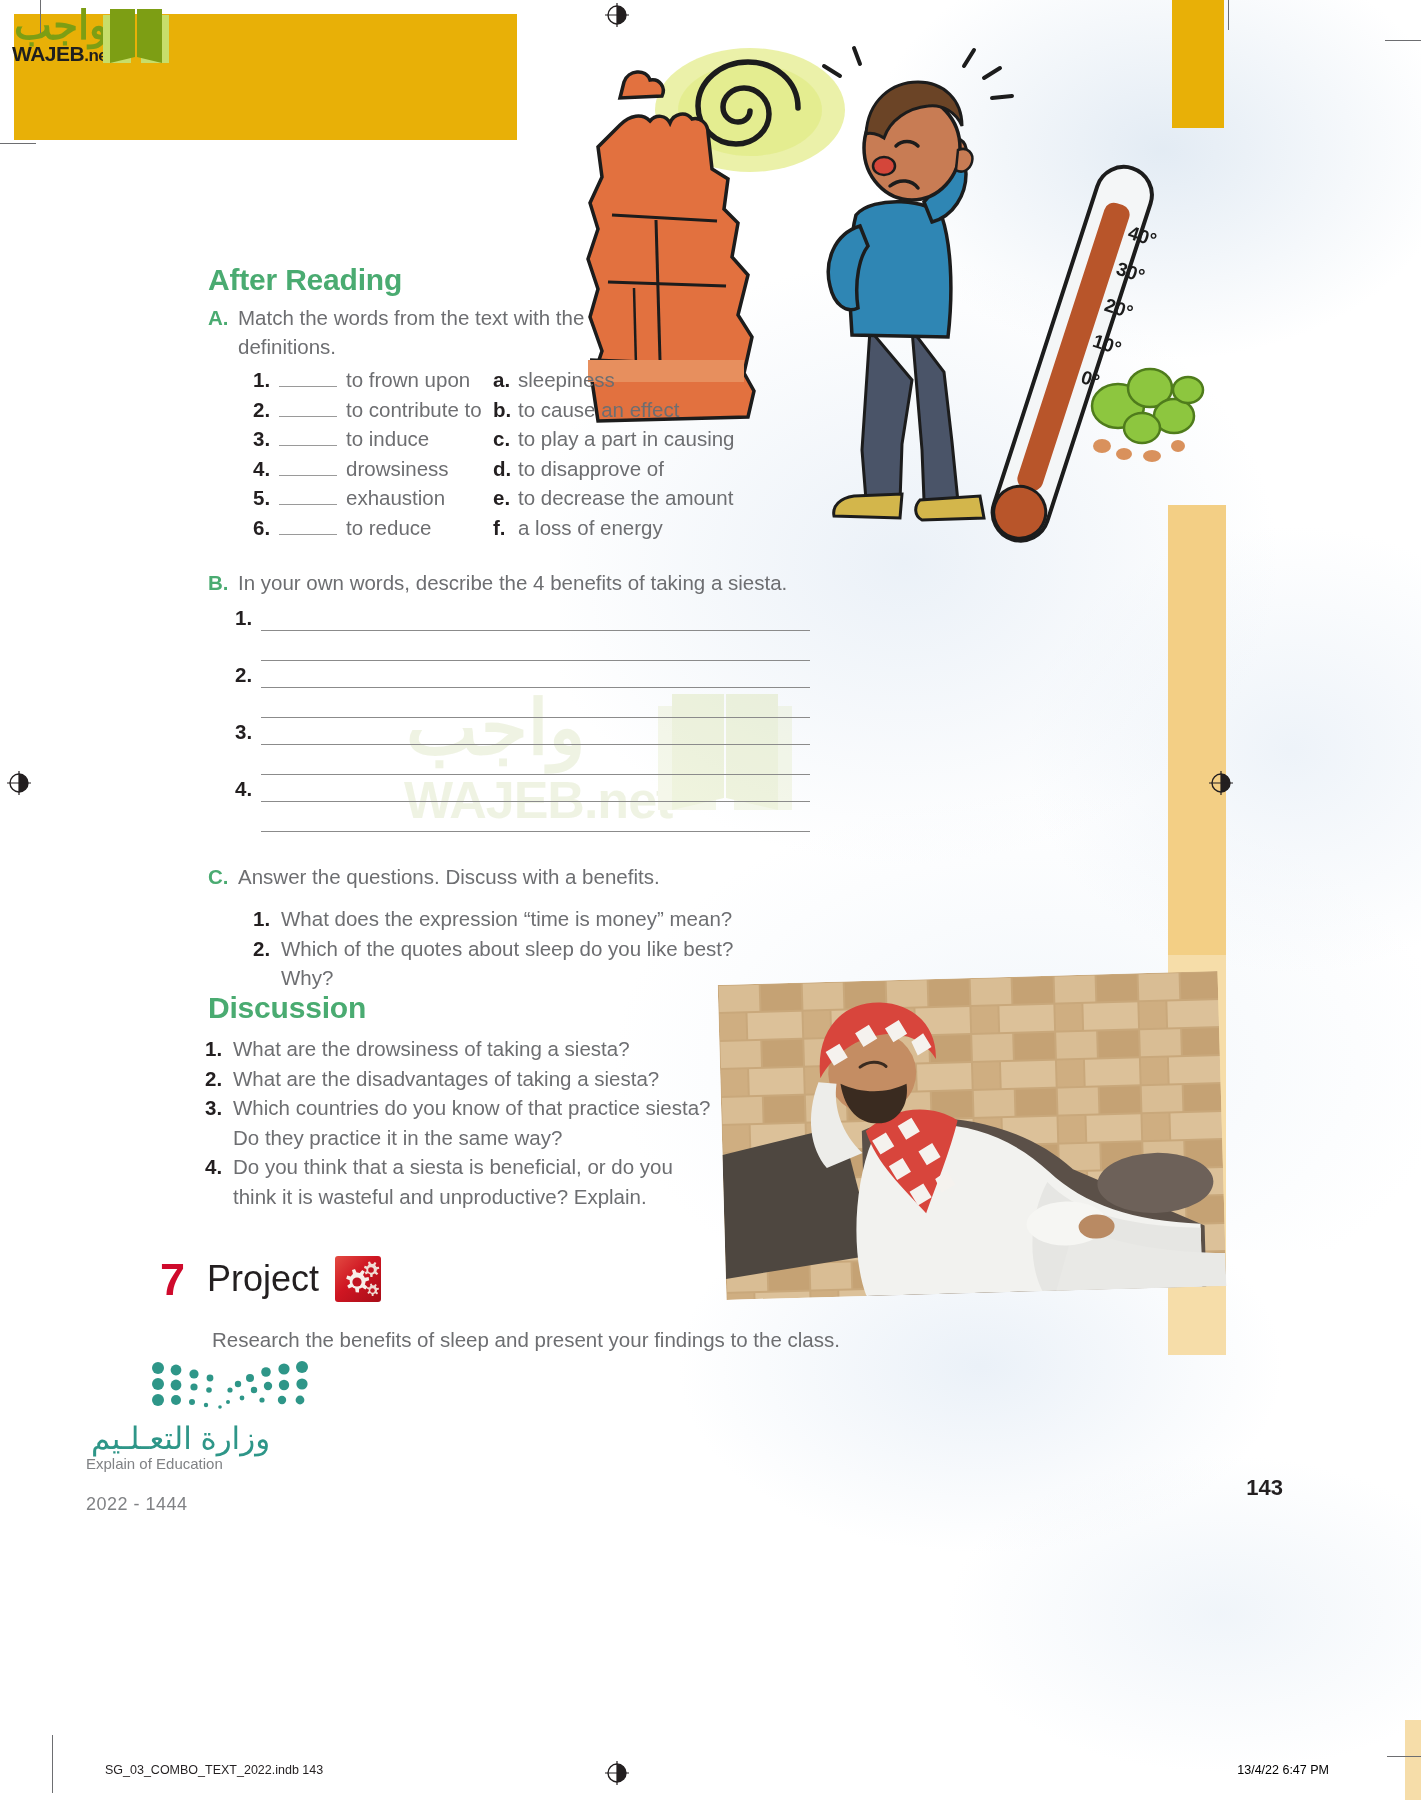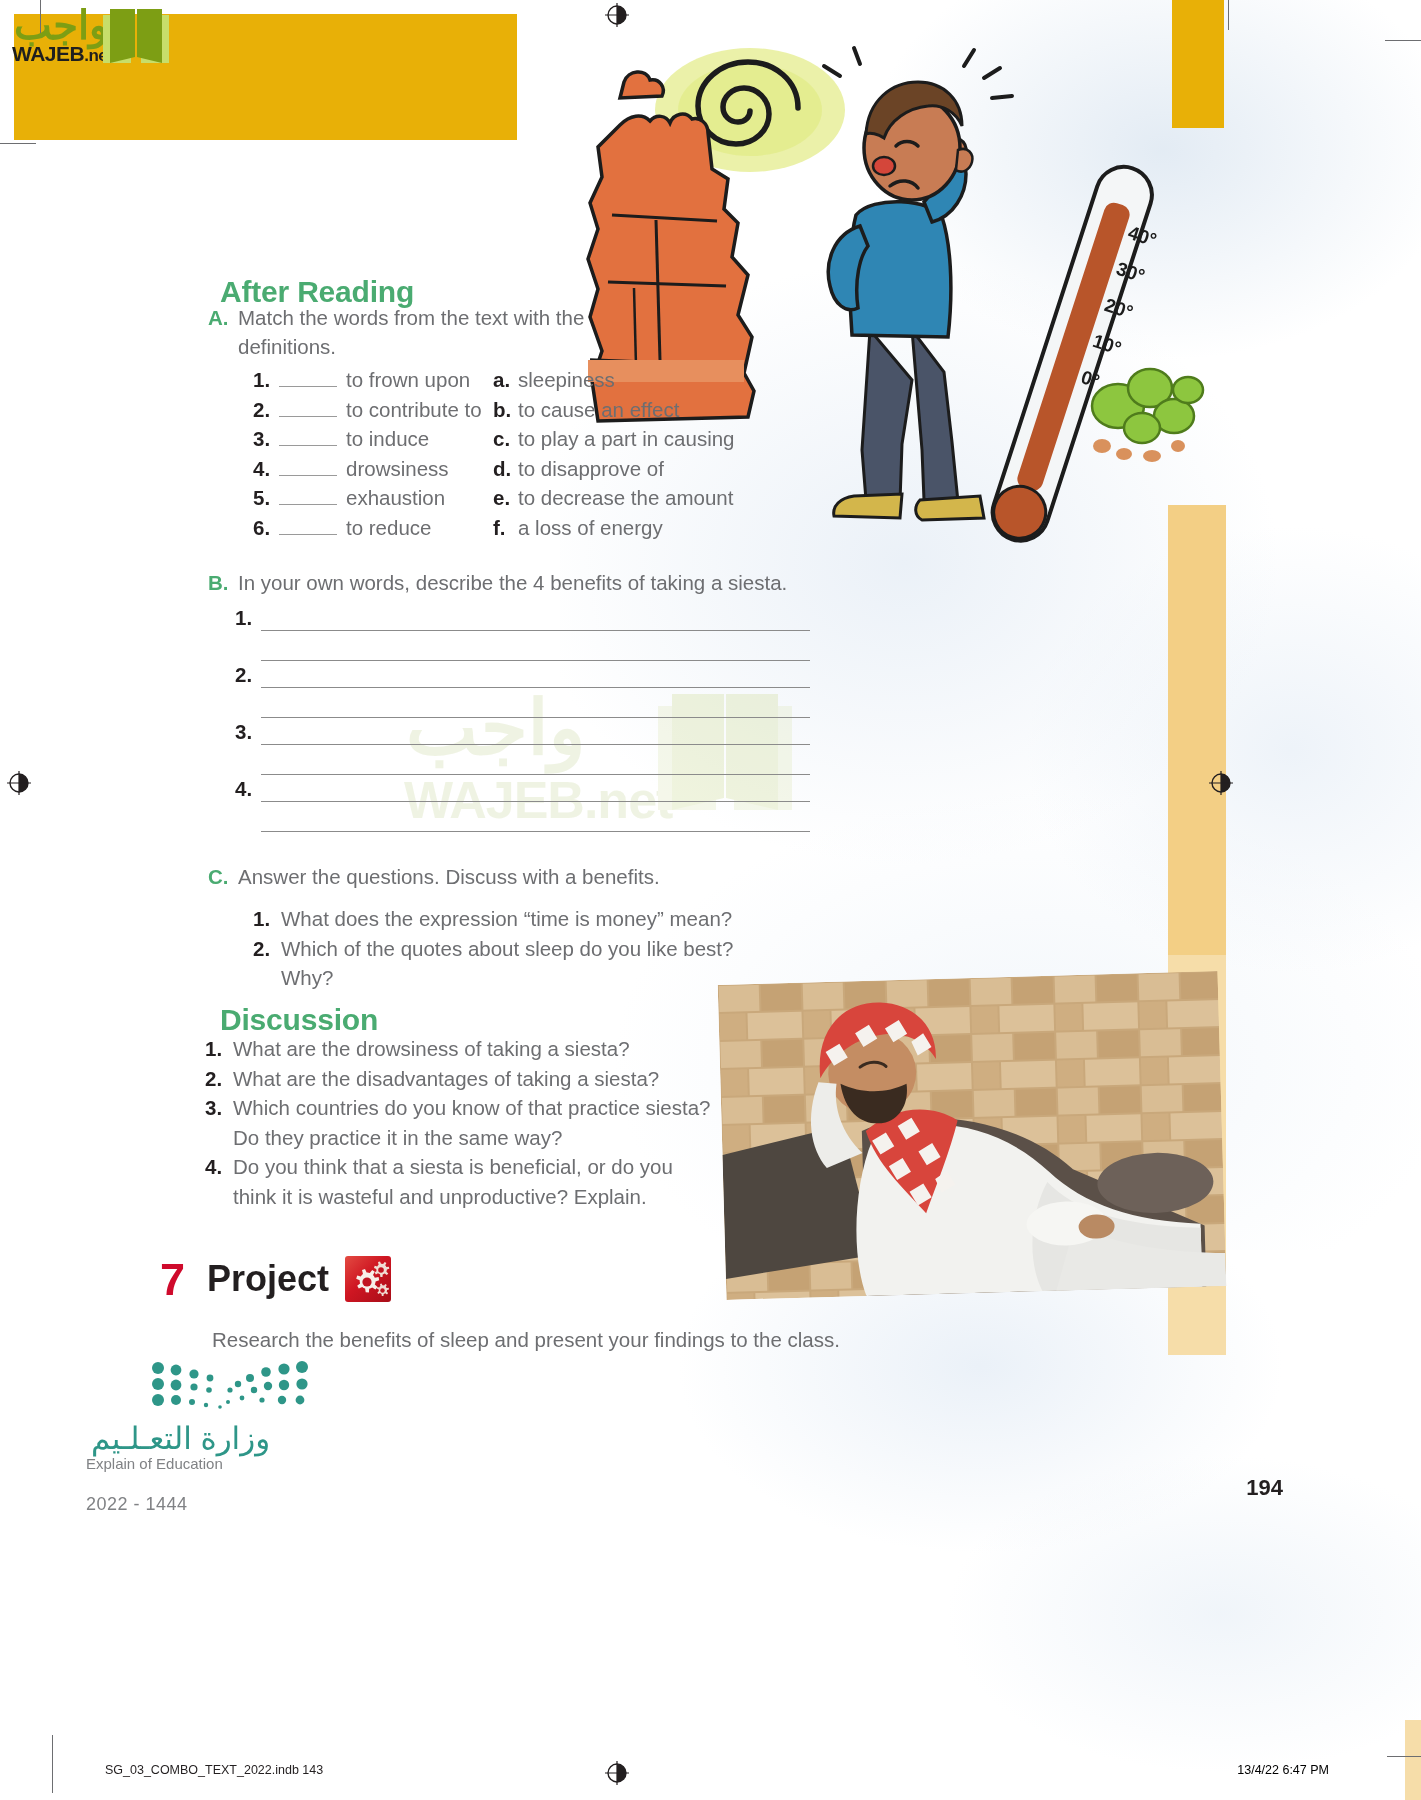--- a/index.html
+++ b/index.html
@@ -142,21 +142,21 @@
 
   
   .content {
     position: absolute;
     left: 0; top: 0; width: 1421px; height: 1800px;
     z-index: 10;
   }
 
   h2.section-head {
     position: absolute;
-    margin: 12px;
+    margin: 0;
     font-size: 30px;
     font-weight: bold;
     color: #4aab71;
     letter-spacing: -.2px;
   }
   #after-reading-head { left: 208px; top: 263px; }
   #discussion-head    { left: 208px; top: 991px; }
 
   .task {
     position: absolute;
@@ -275,21 +275,21 @@
   }
   .project-num {
     font-size: 45px;
     font-weight: bold;
     color: #cf0a2c;
     line-height: 1;
     margin-right: 22px;
   }
   .project-title {
     font-size: 36px;
-    font-weight: bold;
+    font-weight: normal;
     color: #231f20;
     line-height: 1;
     margin-right: 16px;
   }
   .gear-badge {
     width: 46px; height: 46px;
     border-radius: 3px;
     background: linear-gradient(135deg, #e34b42 0%, #cf1622 45%, #a80d18 100%);
     position: relative;
     overflow: hidden;
@@ -771,21 +771,21 @@
         <circle cx="132" cy="40" r="4.2"></circle>
         <circle cx="152" cy="7" r="6"></circle>
           <circle cx="152" cy="24" r="5.6"></circle>
         <circle cx="150" cy="40" r="4.4"></circle>
       </g>
     </svg>
   </div>
   <div class="moe-ar">وزارة التعـلـيم</div>
   <div class="moe-en">Explain of Education</div>
   <div class="moe-year">2022 - 1444</div>
-  <div class="page-number">194</div>
+  <div class="page-number">143</div>
 
 </div>
 
 <div class="hairline-left"></div>
 <div class="hairline-top-h"></div>
 <div class="hairline-top-v"></div>
 <div class="hairline-tr-h"></div>
 <div class="hairline-tr-v"></div>
 <div class="hairline-br-h"></div>
 

